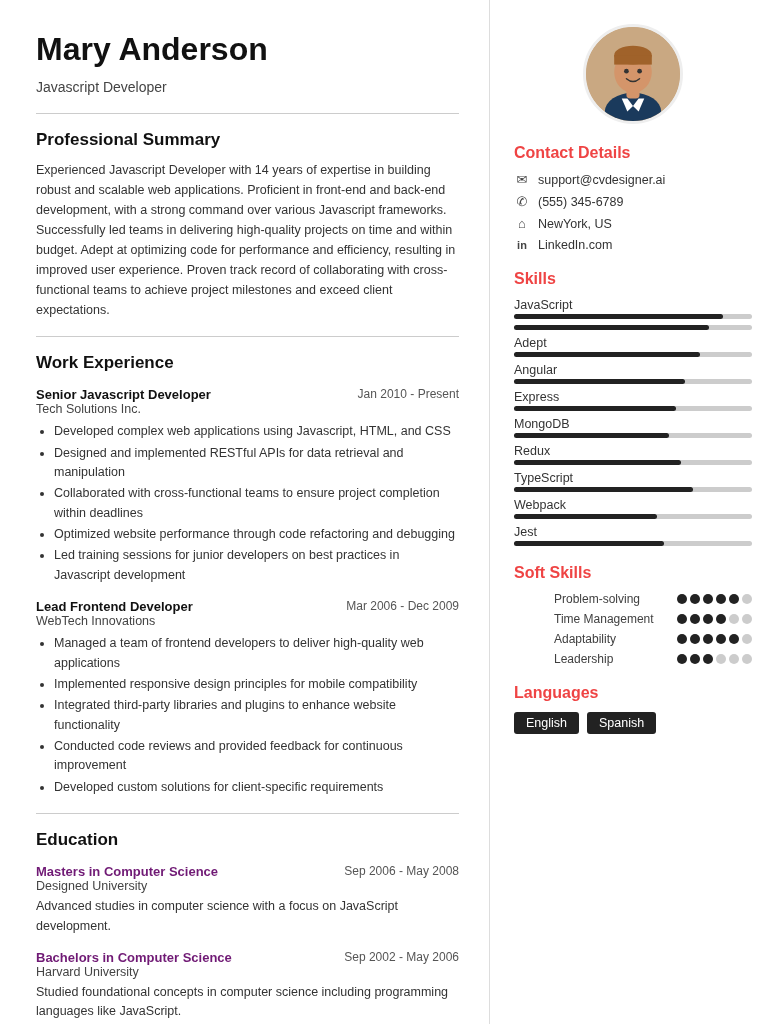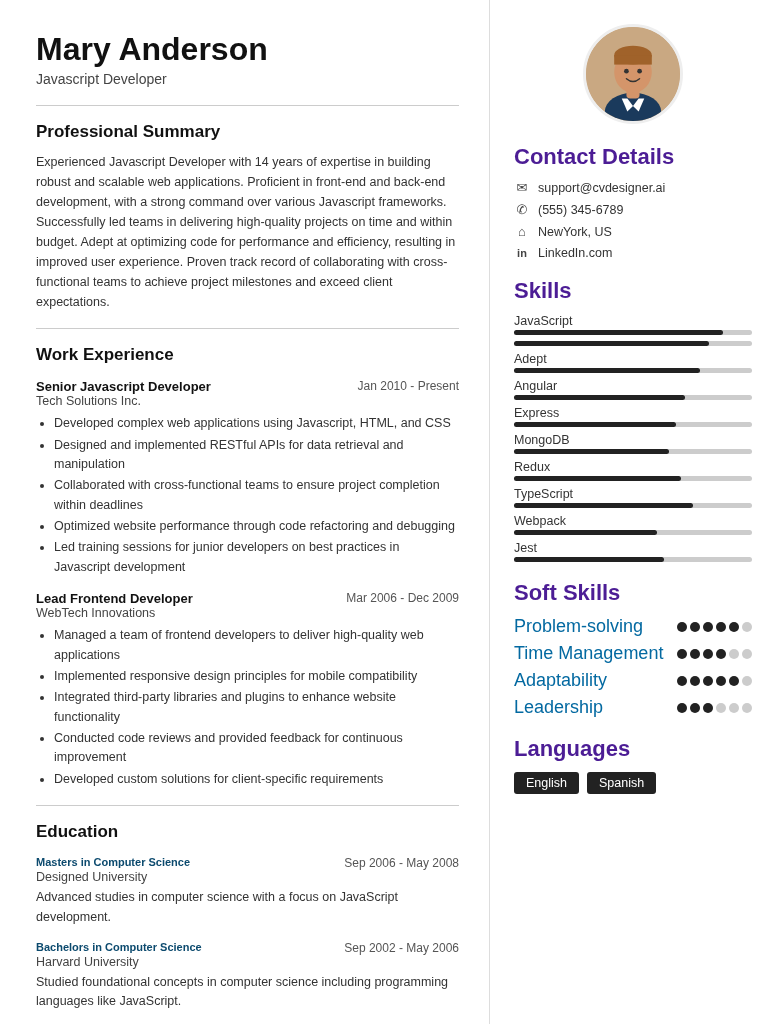--- a/index.html
+++ b/index.html
@@ -24,21 +24,21 @@
     }
     .name {
       font-size: 32px;
       font-weight: 700;
       color: #111;
       line-height: 1.1;
     }
     .job-title {
       font-size: 14px;
       color: #444;
-      margin-top: 4px;
+      margin-top: 12px;
       margin-bottom: 18px;
     }
     .divider {
       border: none;
       border-top: 1px solid #ccc;
       margin: 16px 0;
     }
     .section-title {
       font-size: 17px;
       font-weight: 700;
@@ -84,22 +84,22 @@
       margin-bottom: 2px;
     }
     
     .edu-header {
       display: flex;
       justify-content: space-between;
       margin-top: 14px;
     }
     .edu-degree {
       font-weight: 700;
-      font-size: 11px;
-      color: #0c4a6e;
+      font-size: 13px;
+      color: #701a75;
     }
     .edu-dates {
       font-size: 12px;
       color: #555;
       white-space: nowrap;
     }
     .edu-school {
       font-size: 12.5px;
       color: #444;
       margin-bottom: 4px;
@@ -127,24 +127,24 @@
       border-radius: 50%;
       overflow: hidden;
       background: #c8a882;
       display: flex;
       align-items: center;
       justify-content: center;
       border: 3px solid #eee;
     }
     
     .contact-section-title {
-      font-size: 22px;
+      font-size: 16px;
       font-weight: 700;
       margin-bottom: 10px;
-      color: #4c1d95;
+      color: #ef4444;
     }
     .contact-item {
       display: flex;
       align-items: center;
       margin-bottom: 7px;
       font-size: 12.5px;
       color: #333;
       gap: 8px;
     }
     .contact-icon {
@@ -180,23 +180,24 @@
     .soft-skills-section {
       margin-top: 18px;
     }
     .soft-skill-row {
       display: flex;
       align-items: center;
       justify-content: space-between;
       margin-bottom: 6px;
     }
     .soft-skill-name {
-      font-size: 18px;
-      color: #0369a1;
+      font-size: 12px;
+      color: #404040;
       min-width: 90px;
+      margin-left: 40px;
     }
     .dots {
       display: flex;
       gap: 3px;
     }
     .dot {
       width: 10px;
       height: 10px;
       border-radius: 50%;
     }

